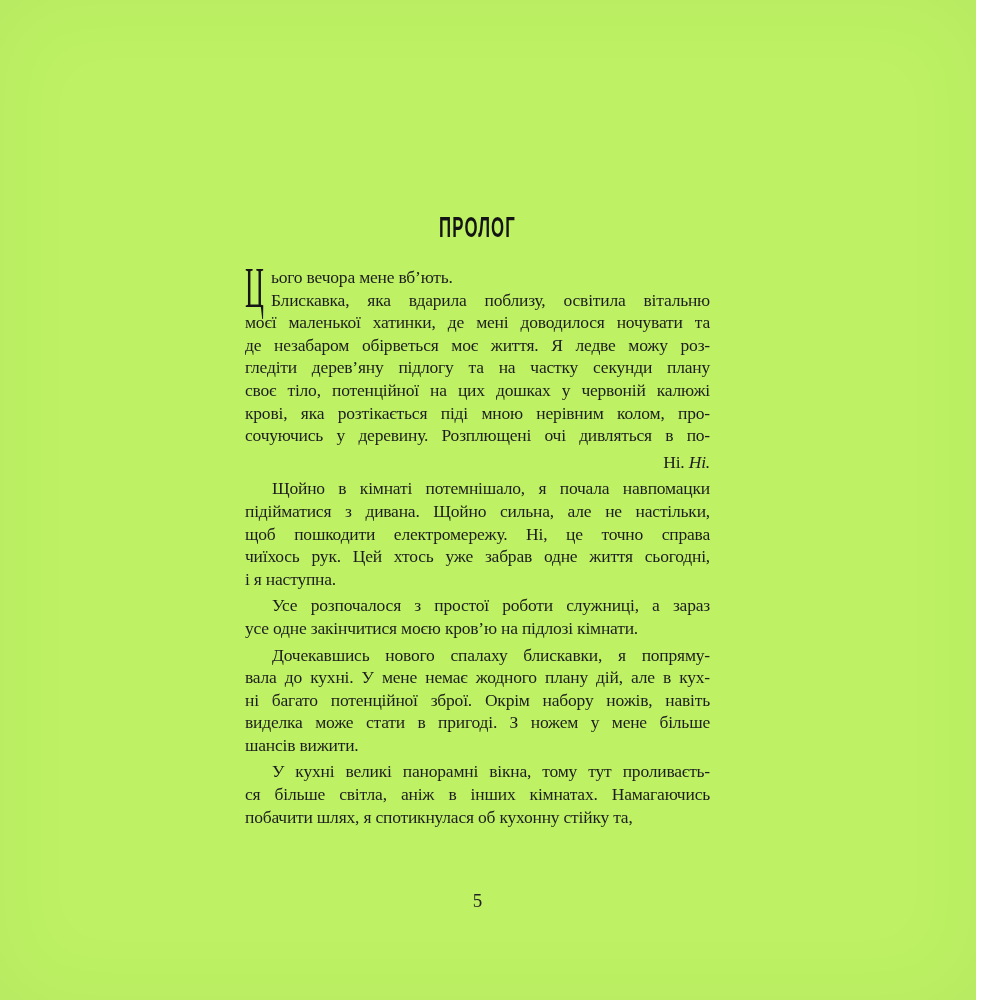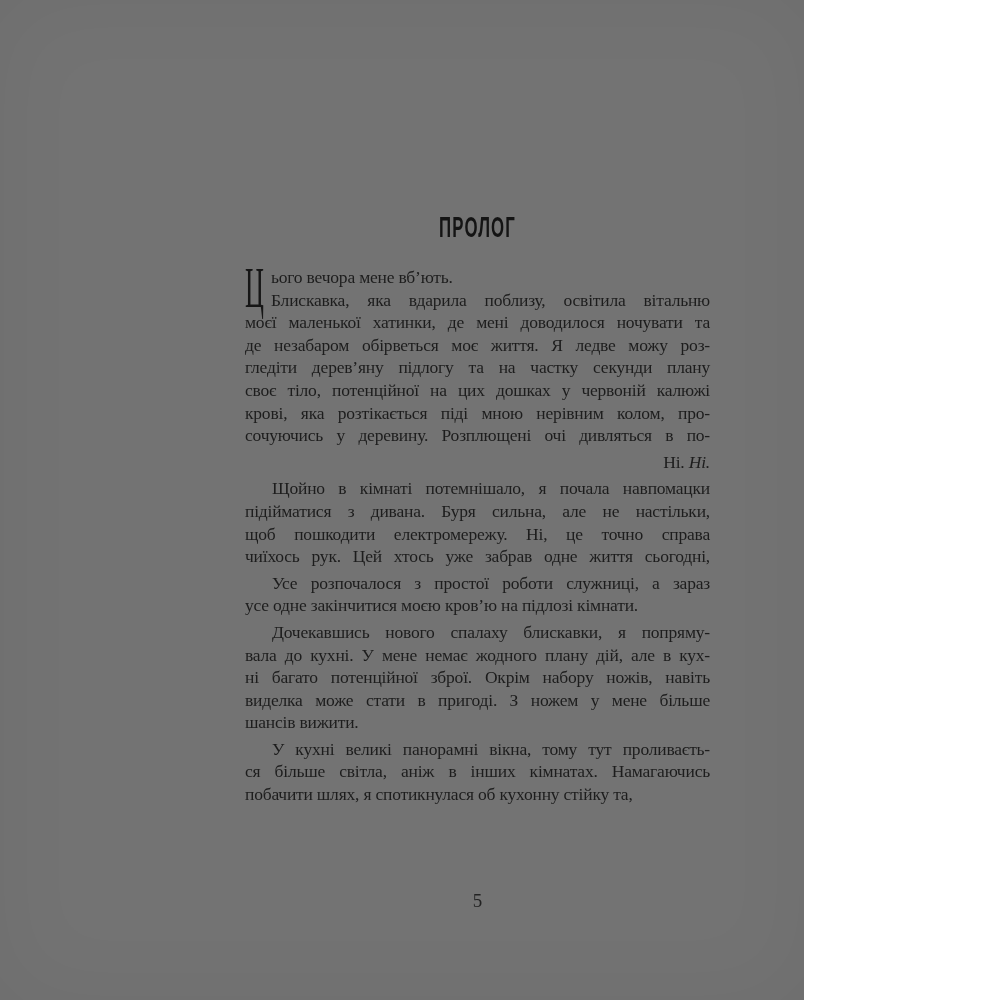--- a/index.html
+++ b/index.html
@@ -2,23 +2,23 @@
 <html><head>
 <meta charset="utf-8">
 <style>
   html, body {
     margin: 0;
     padding: 0;
     background: #ffffff;
   }
   .page {
     position: relative;
-    width: 804px;
+    width: 976px;
     height: 1000px;
-    background: #737373;
+    background: #bef264;
     overflow: hidden;
     font-family: "Liberation Serif", serif;
     color: #1d1d1d;
     box-shadow: inset 0 0 90px rgba(0,0,0,0.045);
   }
   .chapter-title {
     position: absolute;
     left: 245px;
     top: 212px;
     width: 465px;
@@ -86,23 +86,24 @@
         <div class="line dc"><span>ього вечора мене вб’ють.</span></div>
         <div class="line j dc"><span>Блискавка, яка вдарила поблизу, освітила вітальню</span></div>
         <div class="line j"><span>моєї маленької хатинки, де мені доводилося ночувати та</span></div>
         <div class="line j"><span>де незабаром обірветься моє життя. Я ледве можу роз-</span></div>
         <div class="line j"><span>гледіти дерев’яну підлогу та на частку секунди плану</span></div>
         <div class="line j"><span>своє тіло, потенційної на цих дошках у червоній калюжі</span></div>
         <div class="line j"><span>крові, яка розтікається піді мною нерівним колом, про-</span></div>
         <div class="line j"><span>сочуючись у деревину. Розплющені очі дивляться в по-</span></div>
         <div class="line ind"><span>Ні. </span><span class="it">Ні.</span></div>
         <div class="line j ind"><span>Щойно в кімнаті потемнішало, я почала навпомацки</span></div>
-        <div class="line j"><span>підійматися з дивана. Буря сильна, але не настільки,</span></div>
+        <div class="line j"><span>підійматися з дивана. Щойно сильна, але не настільки,</span></div>
         <div class="line j"><span>щоб пошкодити електромережу. Ні, це точно справа</span></div>
         <div class="line j"><span>чиїхось рук. Цей хтось уже забрав одне життя сьогодні,</span></div>
+        <div class="line"><span>і я наступна.</span></div>
         <div class="line j ind"><span>Усе розпочалося з простої роботи служниці, а зараз</span></div>
         <div class="line"><span>усе одне закінчитися моєю кров’ю на підлозі кімнати.</span></div>
         <div class="line j ind"><span>Дочекавшись нового спалаху блискавки, я попряму-</span></div>
         <div class="line j"><span>вала до кухні. У мене немає жодного плану дій, але в кух-</span></div>
         <div class="line j"><span>ні багато потенційної зброї. Окрім набору ножів, навіть</span></div>
         <div class="line j"><span>виделка може стати в пригоді. З ножем у мене більше</span></div>
         <div class="line"><span>шансів вижити.</span></div>
         <div class="line j ind"><span>У кухні великі панорамні вікна, тому тут проливаєть-</span></div>
         <div class="line j"><span>ся більше світла, аніж в інших кімнатах. Намагаючись</span></div>
         <div class="line"><span>побачити шлях, я спотикнулася об кухонну стійку та,</span></div>

